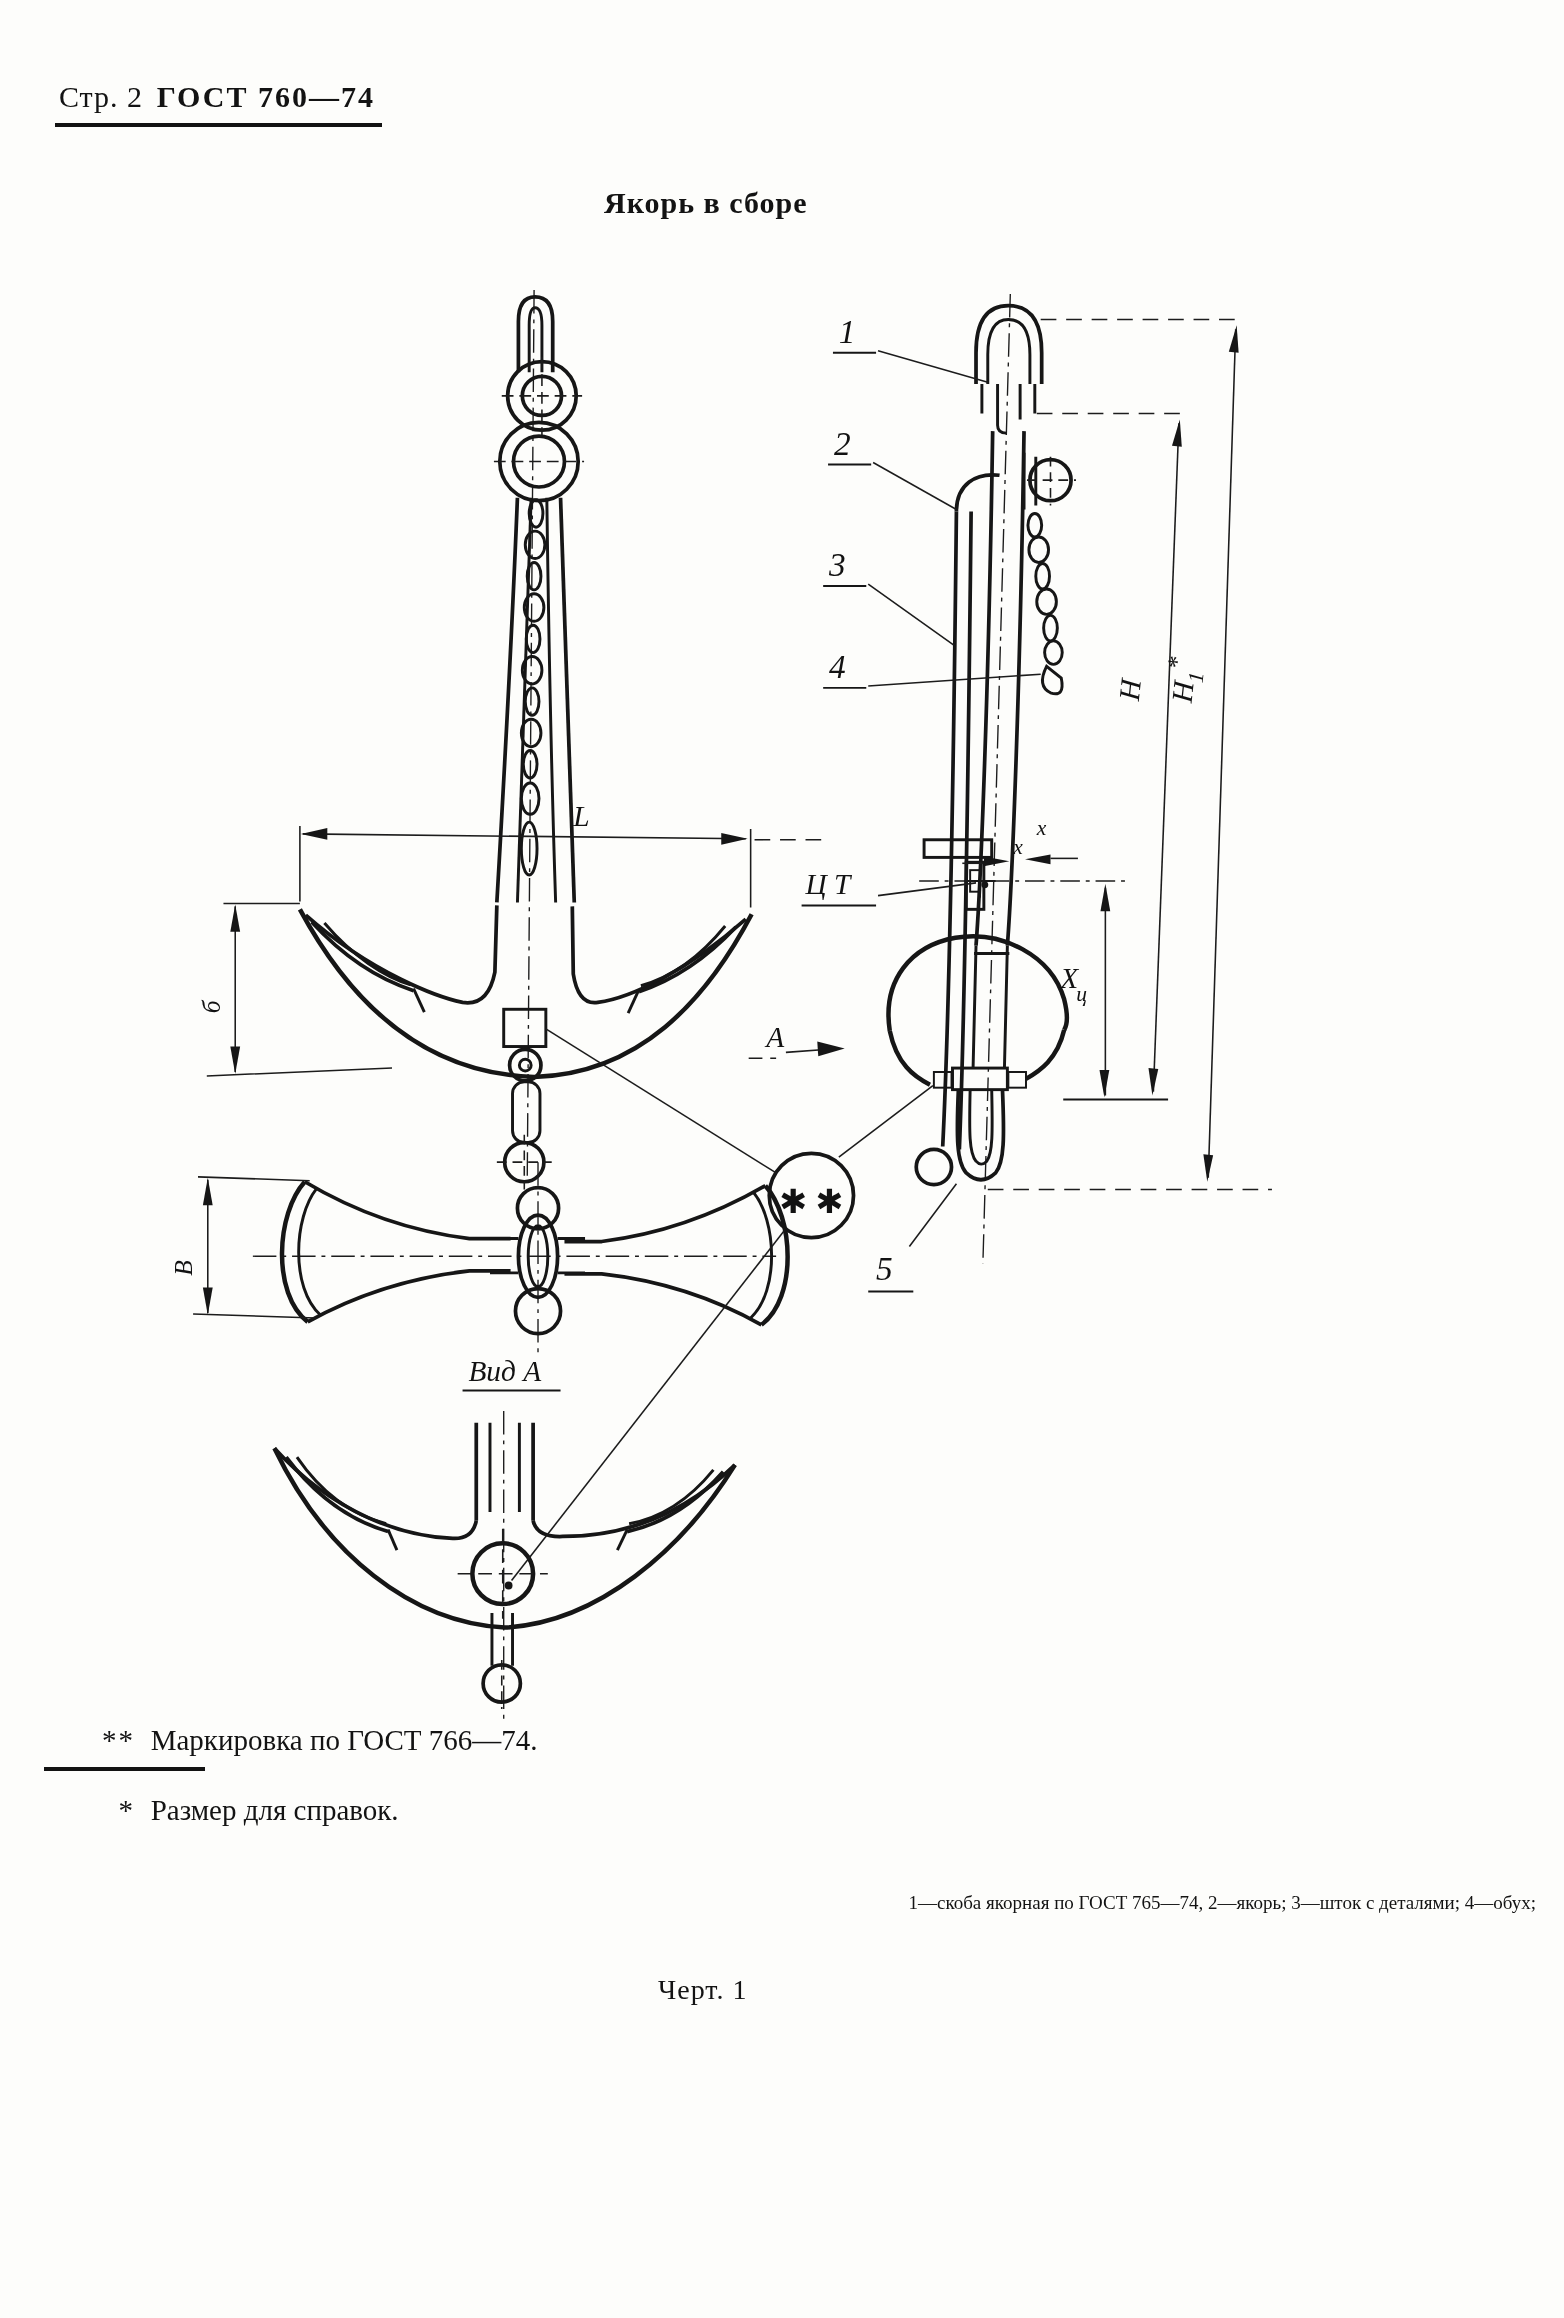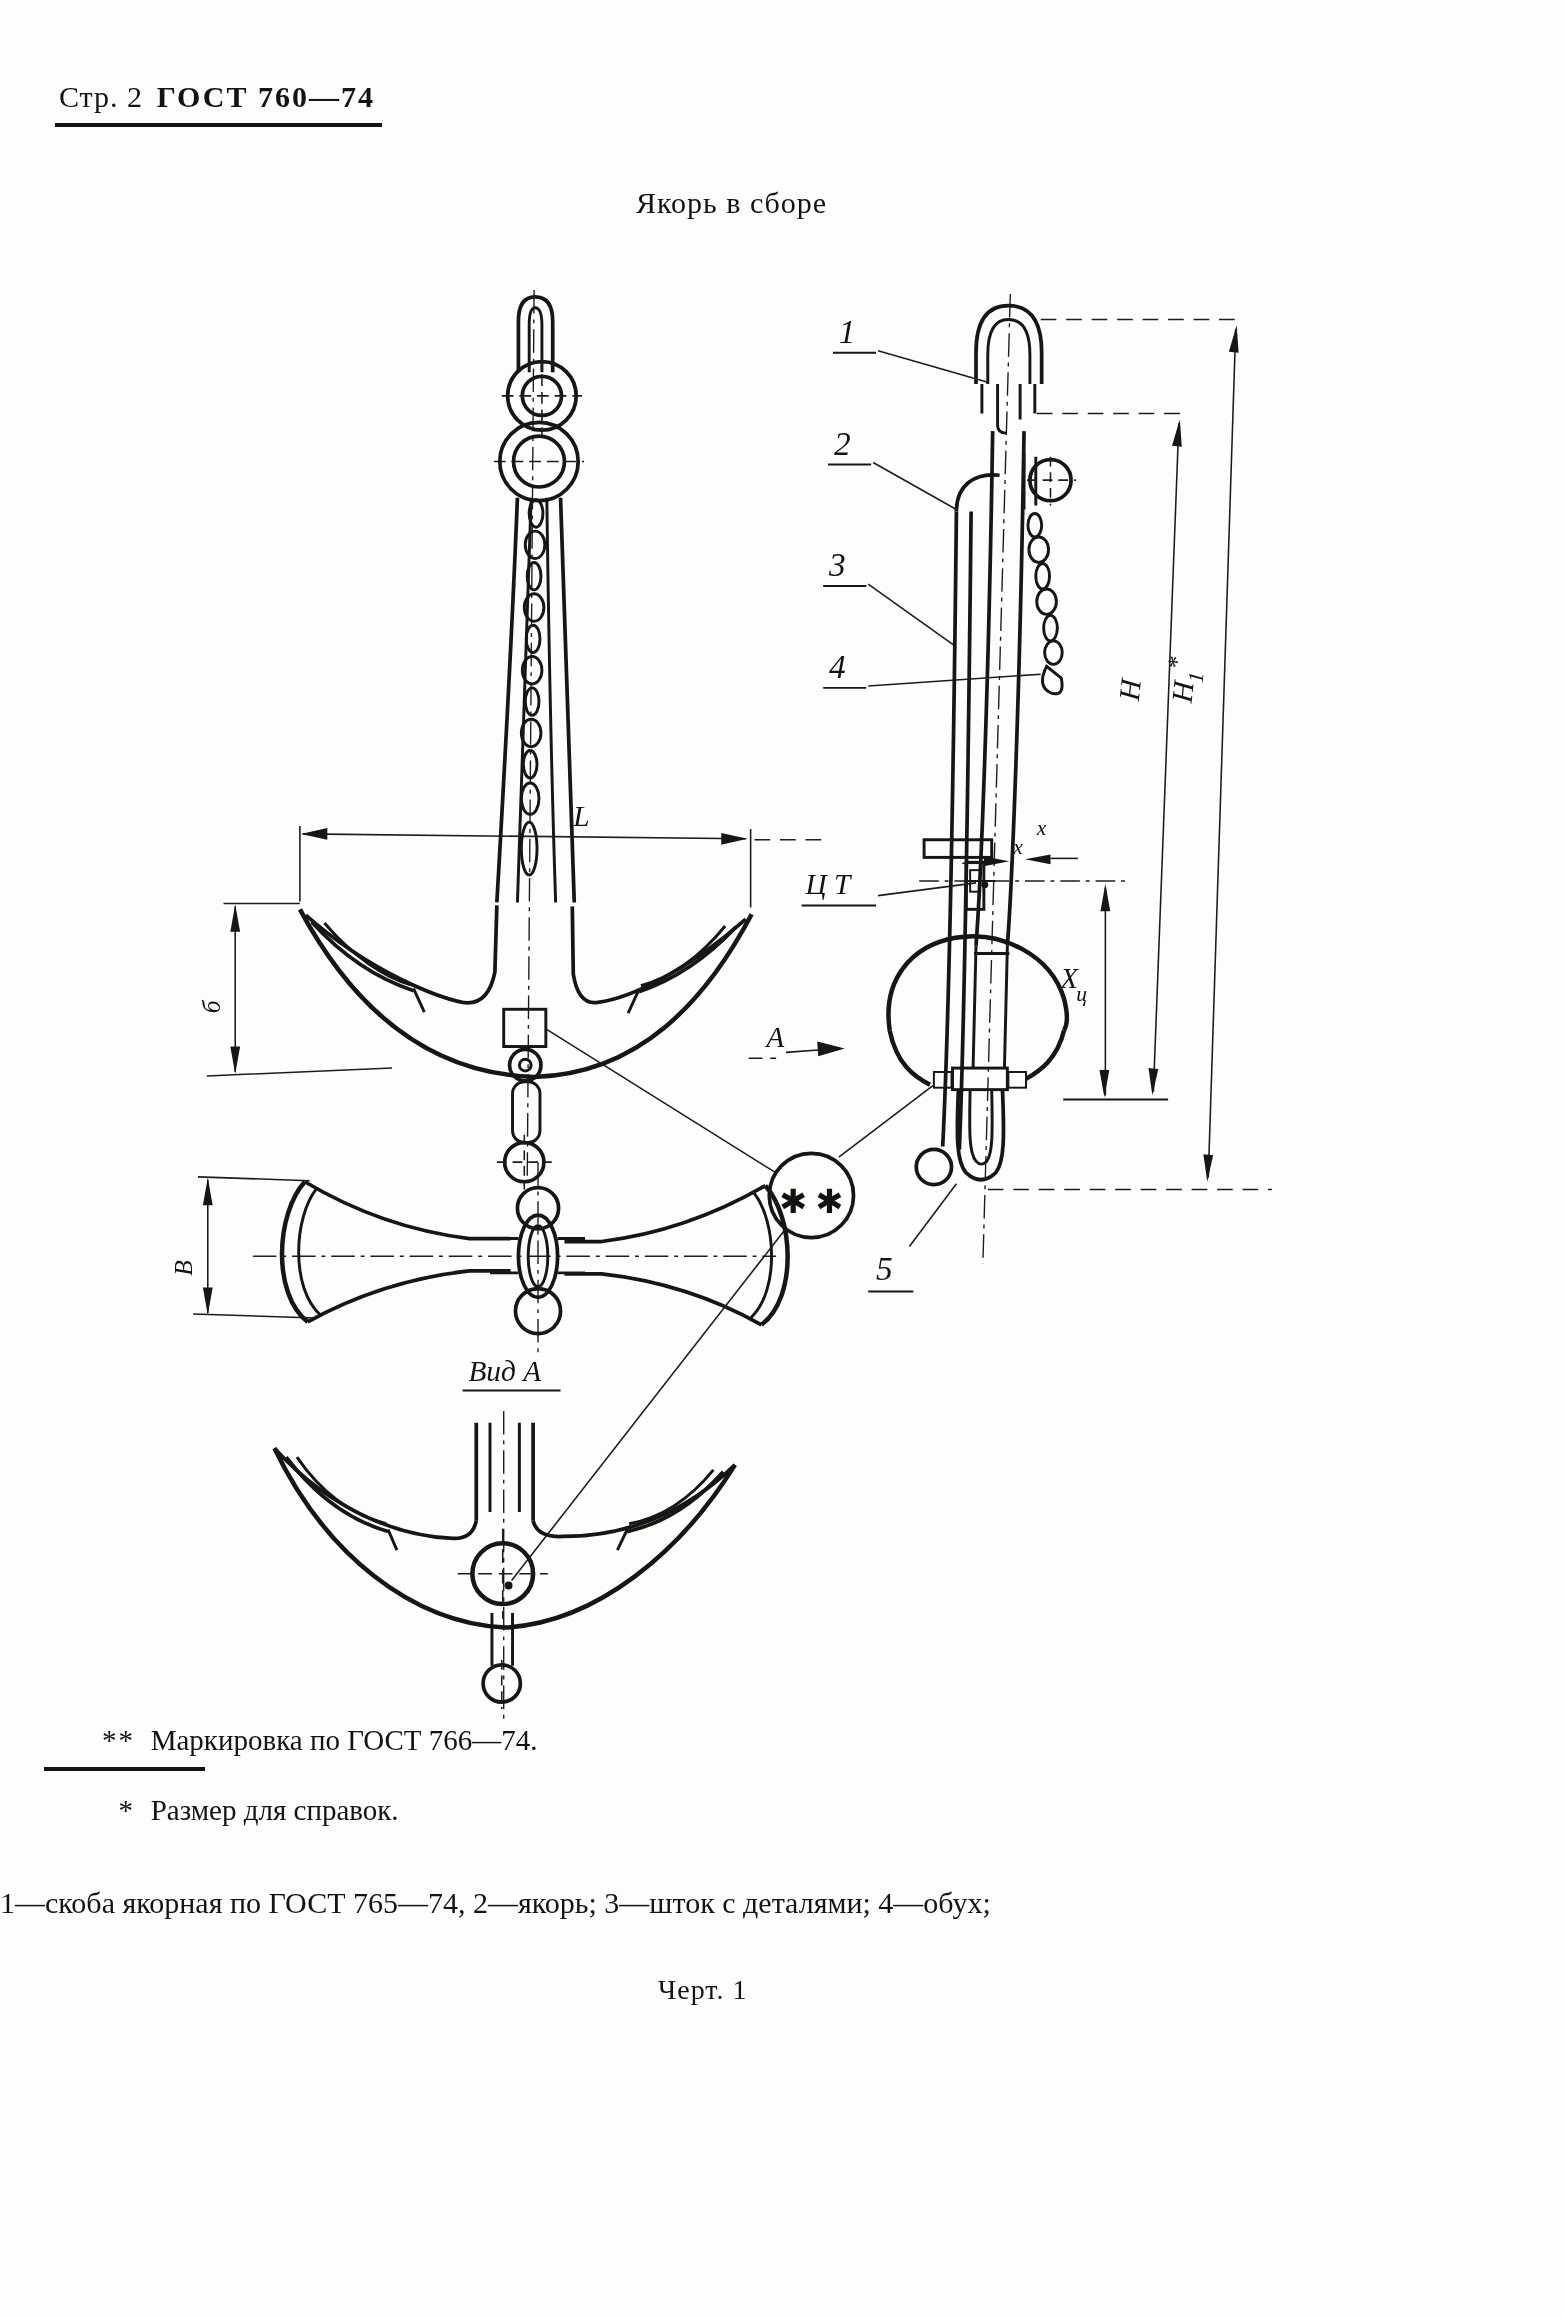--- a/index.html
+++ b/index.html
@@ -12,29 +12,29 @@
     color:#131313;
     overflow:hidden;
     padding-left:8px;
   }
   .abs{position:absolute;}
   
   .hdr{left:59px;top:80px;font-size:30px;letter-spacing:1px;white-space:nowrap;}
   .hdr .doc{font-weight:bold;margin-left:13.7px;letter-spacing:2px;}
   .hdr-rule{left:55px;top:123px;width:327px;height:3.9px;background:#121212;}
   
-  .fig-title{left:636px;top:186px;font-size:30px;font-weight:normal;letter-spacing:1px;}
+  .fig-title{left:604px;top:186px;font-size:30px;font-weight:bold;letter-spacing:1px;}
   
   .fn-rule{left:44px;top:1767px;width:161px;height:3.9px;background:#121212;}
   .fn{font-size:29px;white-space:nowrap;}
   .fn .mk{display:inline-block;width:45px;text-align:right;margin-right:15.7px;letter-spacing:2px;}
   .fn1{left:90px;top:1794px;}
   .fn2{left:90px;top:1724px;}
   
-  .legend{left:0;top:1886px;width:1536px;text-align:left;font-size:30px;line-height:33px;}
+  .legend{left:0;top:1886px;width:1536px;text-align:right;font-size:19px;line-height:33px;}
   .legend .l2{display:block;}
   
   .caption{left:635px;top:1974px;font-size:28px;letter-spacing:1px;margin-left:23px;}
   .revision{left:108px;top:2037px;font-size:31px;font-weight:bold;letter-spacing:1px;}
   
   svg{position:absolute;left:0;top:0;}
   .ln{stroke:#161616;fill:none;}
   .w5{stroke-width:4.6;} .w4{stroke-width:3.8;} .w3{stroke-width:3;} .w2{stroke-width:2;}
   .thin{stroke:#1c1c1c;stroke-width:1.6;fill:none;}
   .cl{stroke:#1c1c1c;stroke-width:1.4;fill:none;stroke-dasharray:24 6 4 6;}

